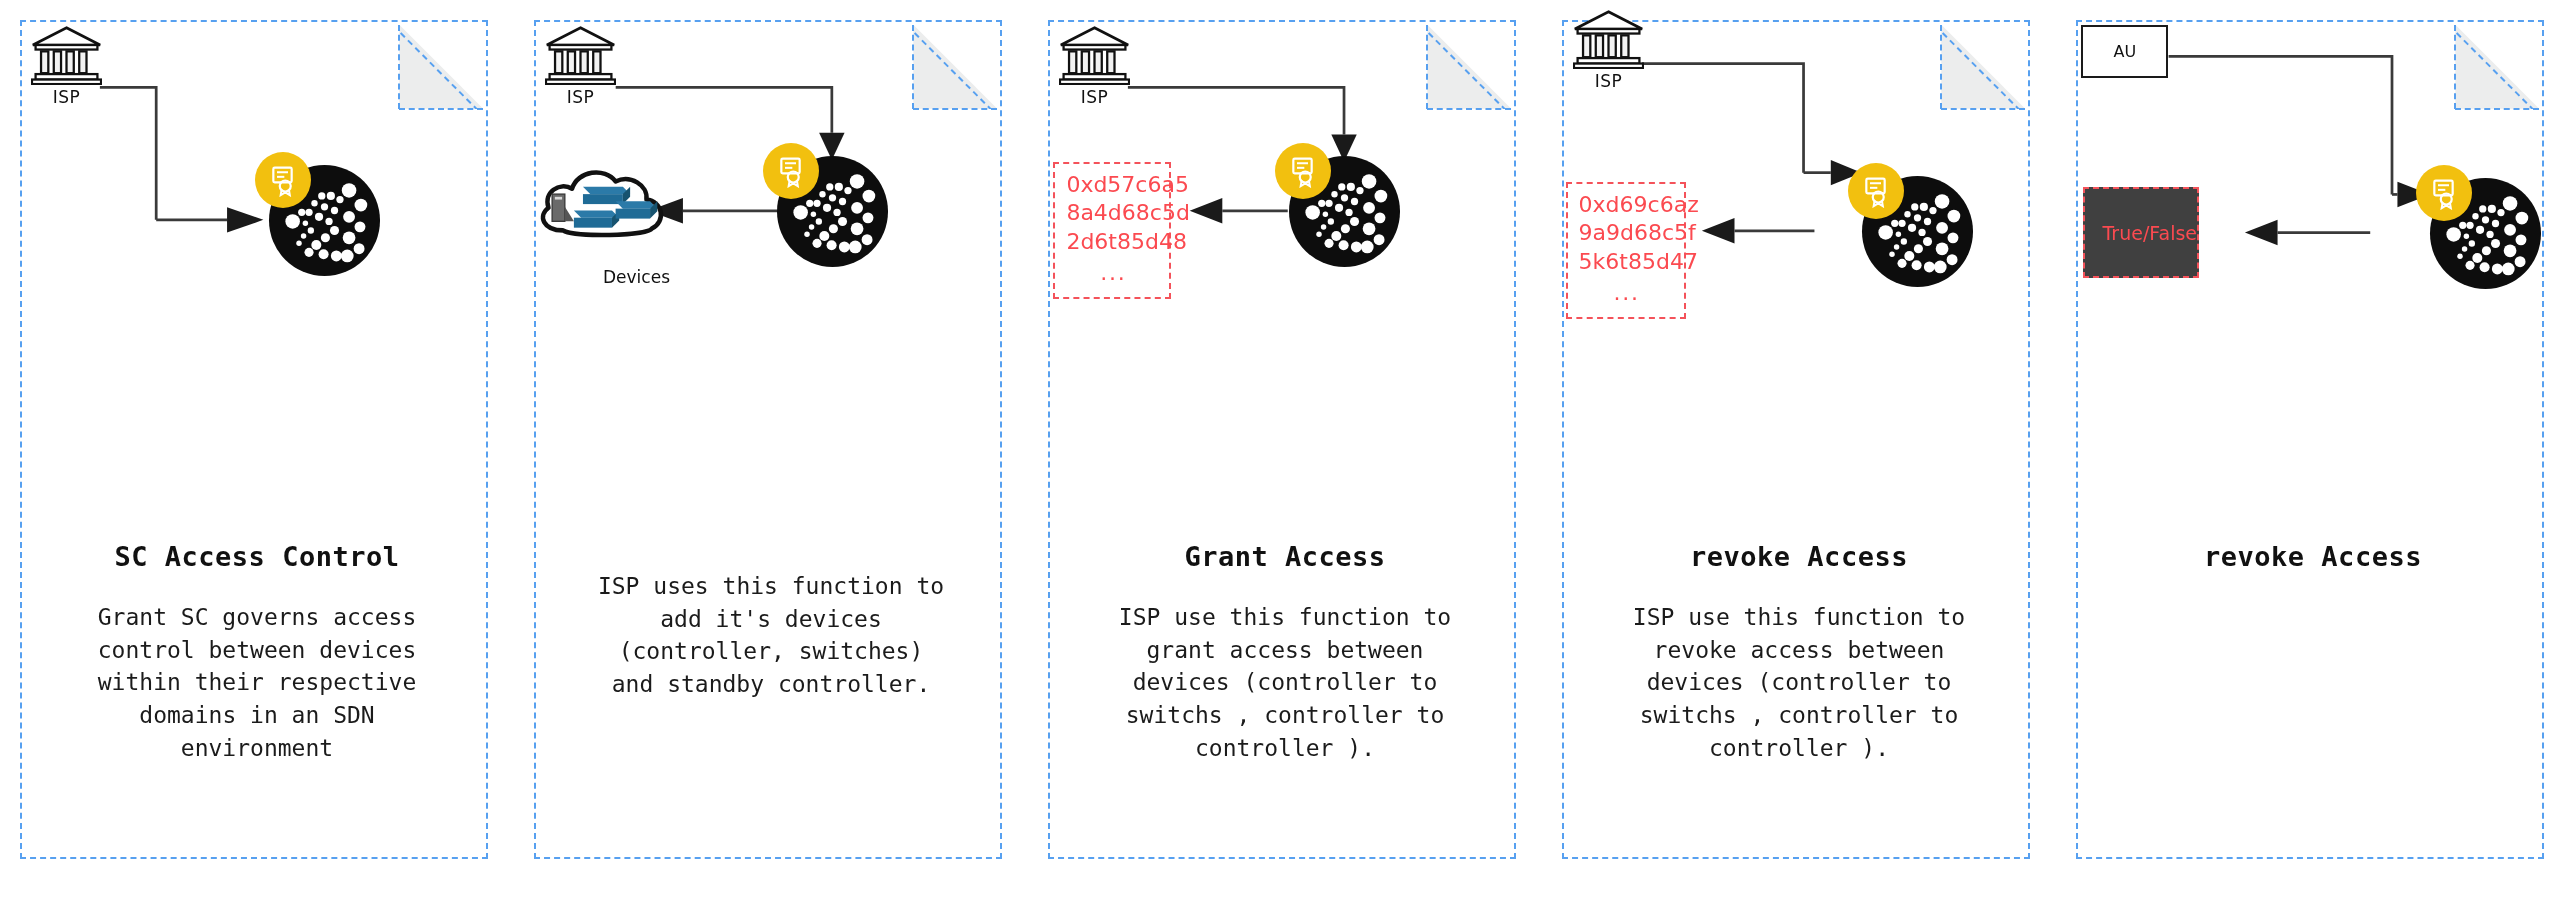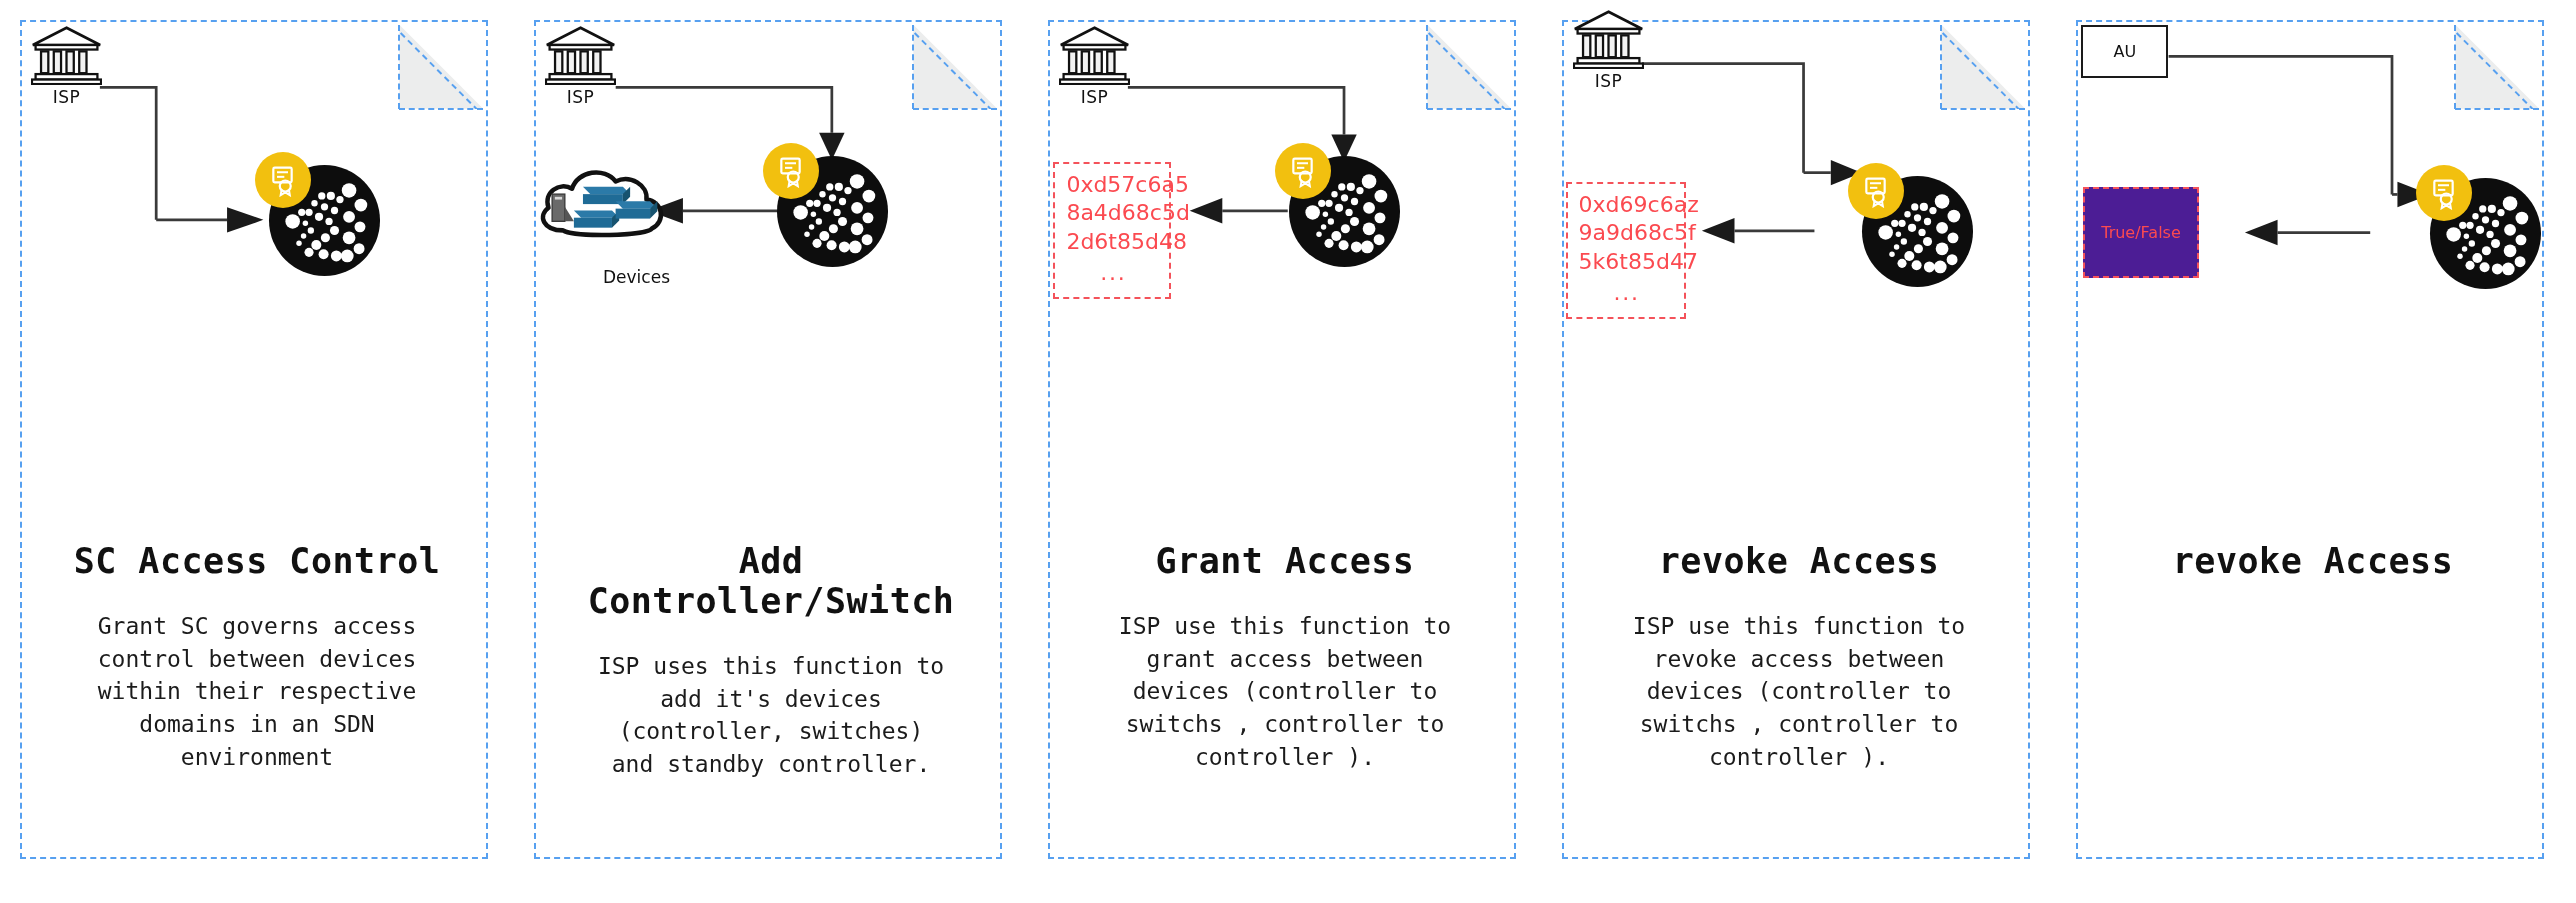--- a/index.html
+++ b/index.html
@@ -114,37 +114,37 @@
     color:#fb4a50;
     font-family:"DejaVu Sans", sans-serif;
     padding: 7.3px 9px 9px 11px;
     line-height: 1.28;
     font-size: 22px;
   }
   .hashbox .dots3 { text-align:center; margin-top:3.6px; letter-spacing:1.8px; }
   .tfbox {
     position:absolute;
     border:2.7px dashed #f4525a;
-    background:#4c1d95;
+    background:#404040;
     color:#fb4a50;
     font-family:"DejaVu Sans", sans-serif;
-    font-size:16px;
-    display:flex; align-items:center; justify-content:center;
+    font-size:19px;
+    display:flex; align-items:center; justify-content:flex-end;
   }
 
   
   .textarea {
     position:absolute; left:33px; top:541px;
     width: 448px;
   }
   .title {
     text-align:center;
     font-family:"DejaVu Sans Mono", monospace;
     font-weight: bold;
-    font-size: 35px;
+    font-size: 27px;
     color:#111;
     letter-spacing: 0.5px;
   }
   .desc {
     margin-top: 29px;
     text-align:center;
     font-family:"DejaVu Sans Mono", monospace;
     font-size: 23px;
     line-height: 1.42;
     color:#1b1b1b;
@@ -345,21 +345,20 @@
             <line x1="12" y1="9" x2="24" y2="9" stroke="#fff" stroke-width="2.2"></line>
             <line x1="12" y1="14" x2="20" y2="14" stroke="#fff" stroke-width="2.2"></line>
             <circle cx="21" cy="24" r="6" fill="none" stroke="#fff" stroke-width="2.4"></circle>
             <path d="M17 28 L16 34 L21 31 L26 34 L25 28" fill="none" stroke="#fff" stroke-width="2.2"></path>
           </svg>
         </div>
       </div>
     </div>
 
     <div class="textarea">
-      <div class="title">Add Controller/Switch</div>
       <div class="desc">ISP uses this function to
 add it's devices
 (controller,  switches)
 and standby controller.</div>
     </div>
   </div>
 
   <div class="card">
     <div class="sheet">
       <div class="fold-mask-v"></div>

